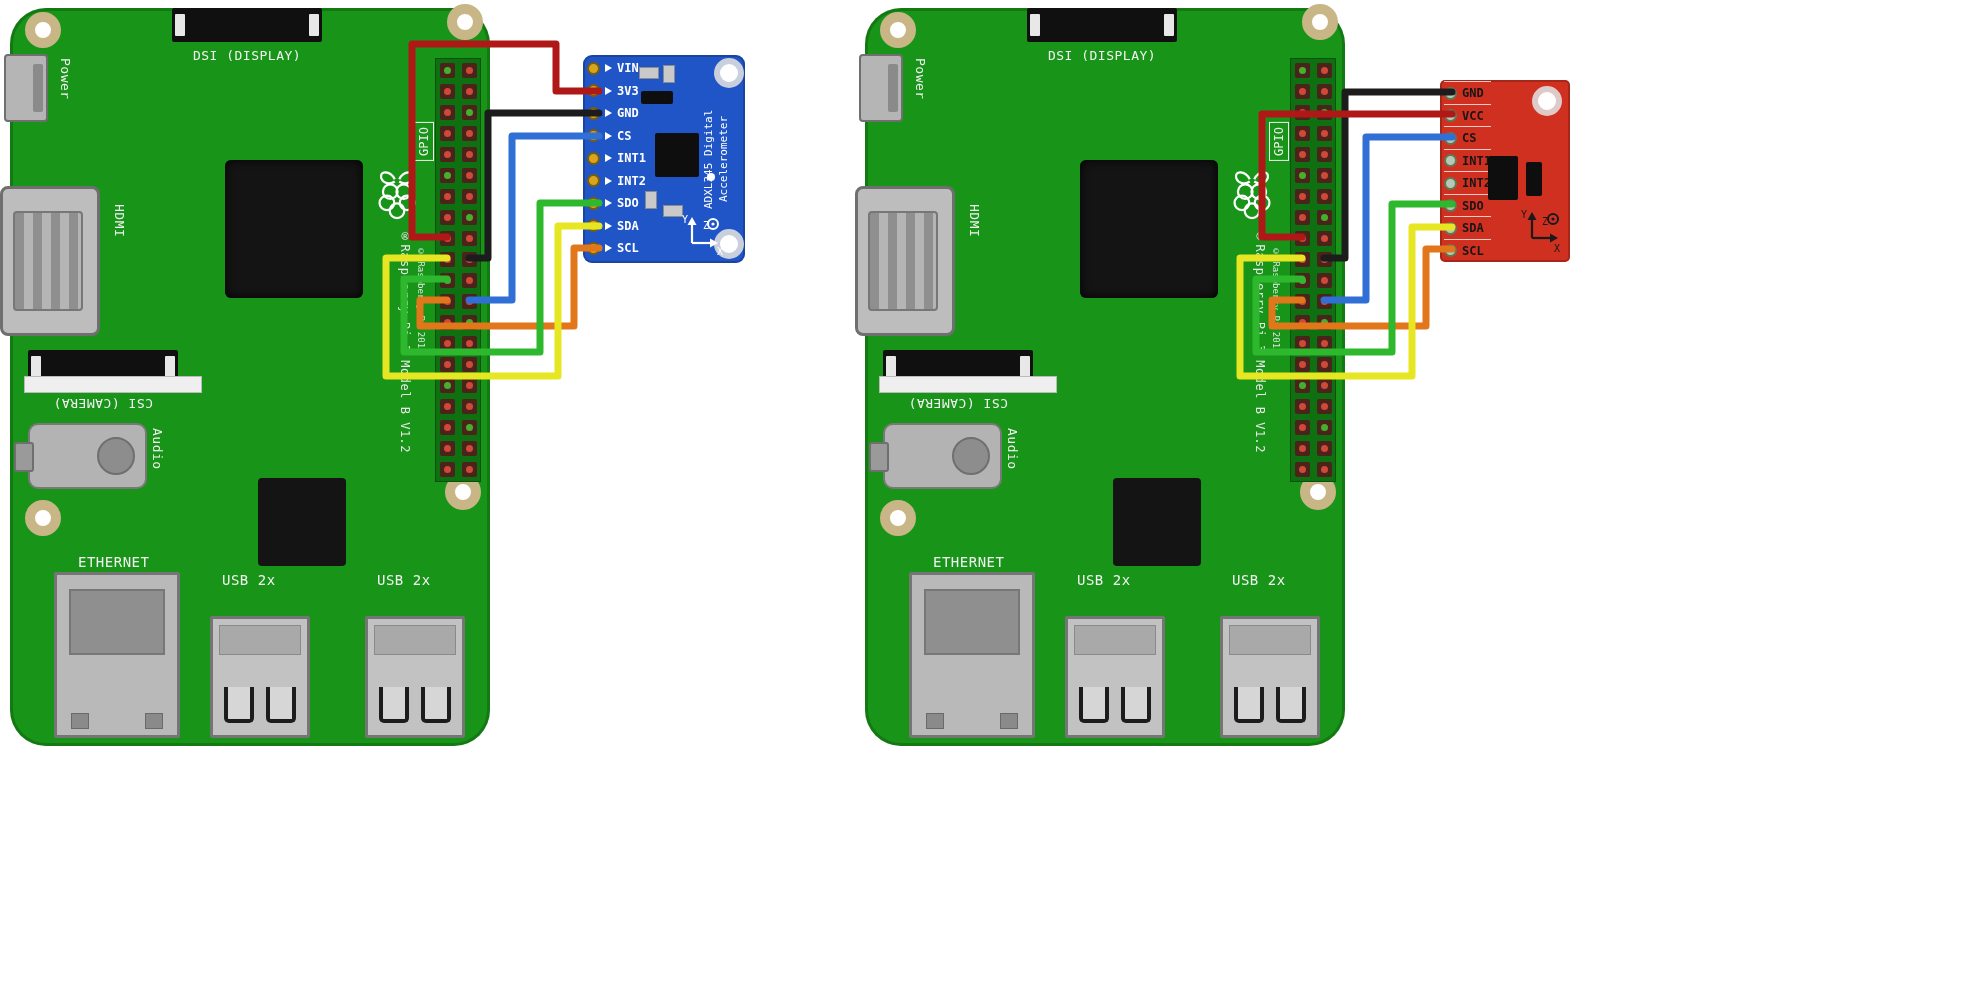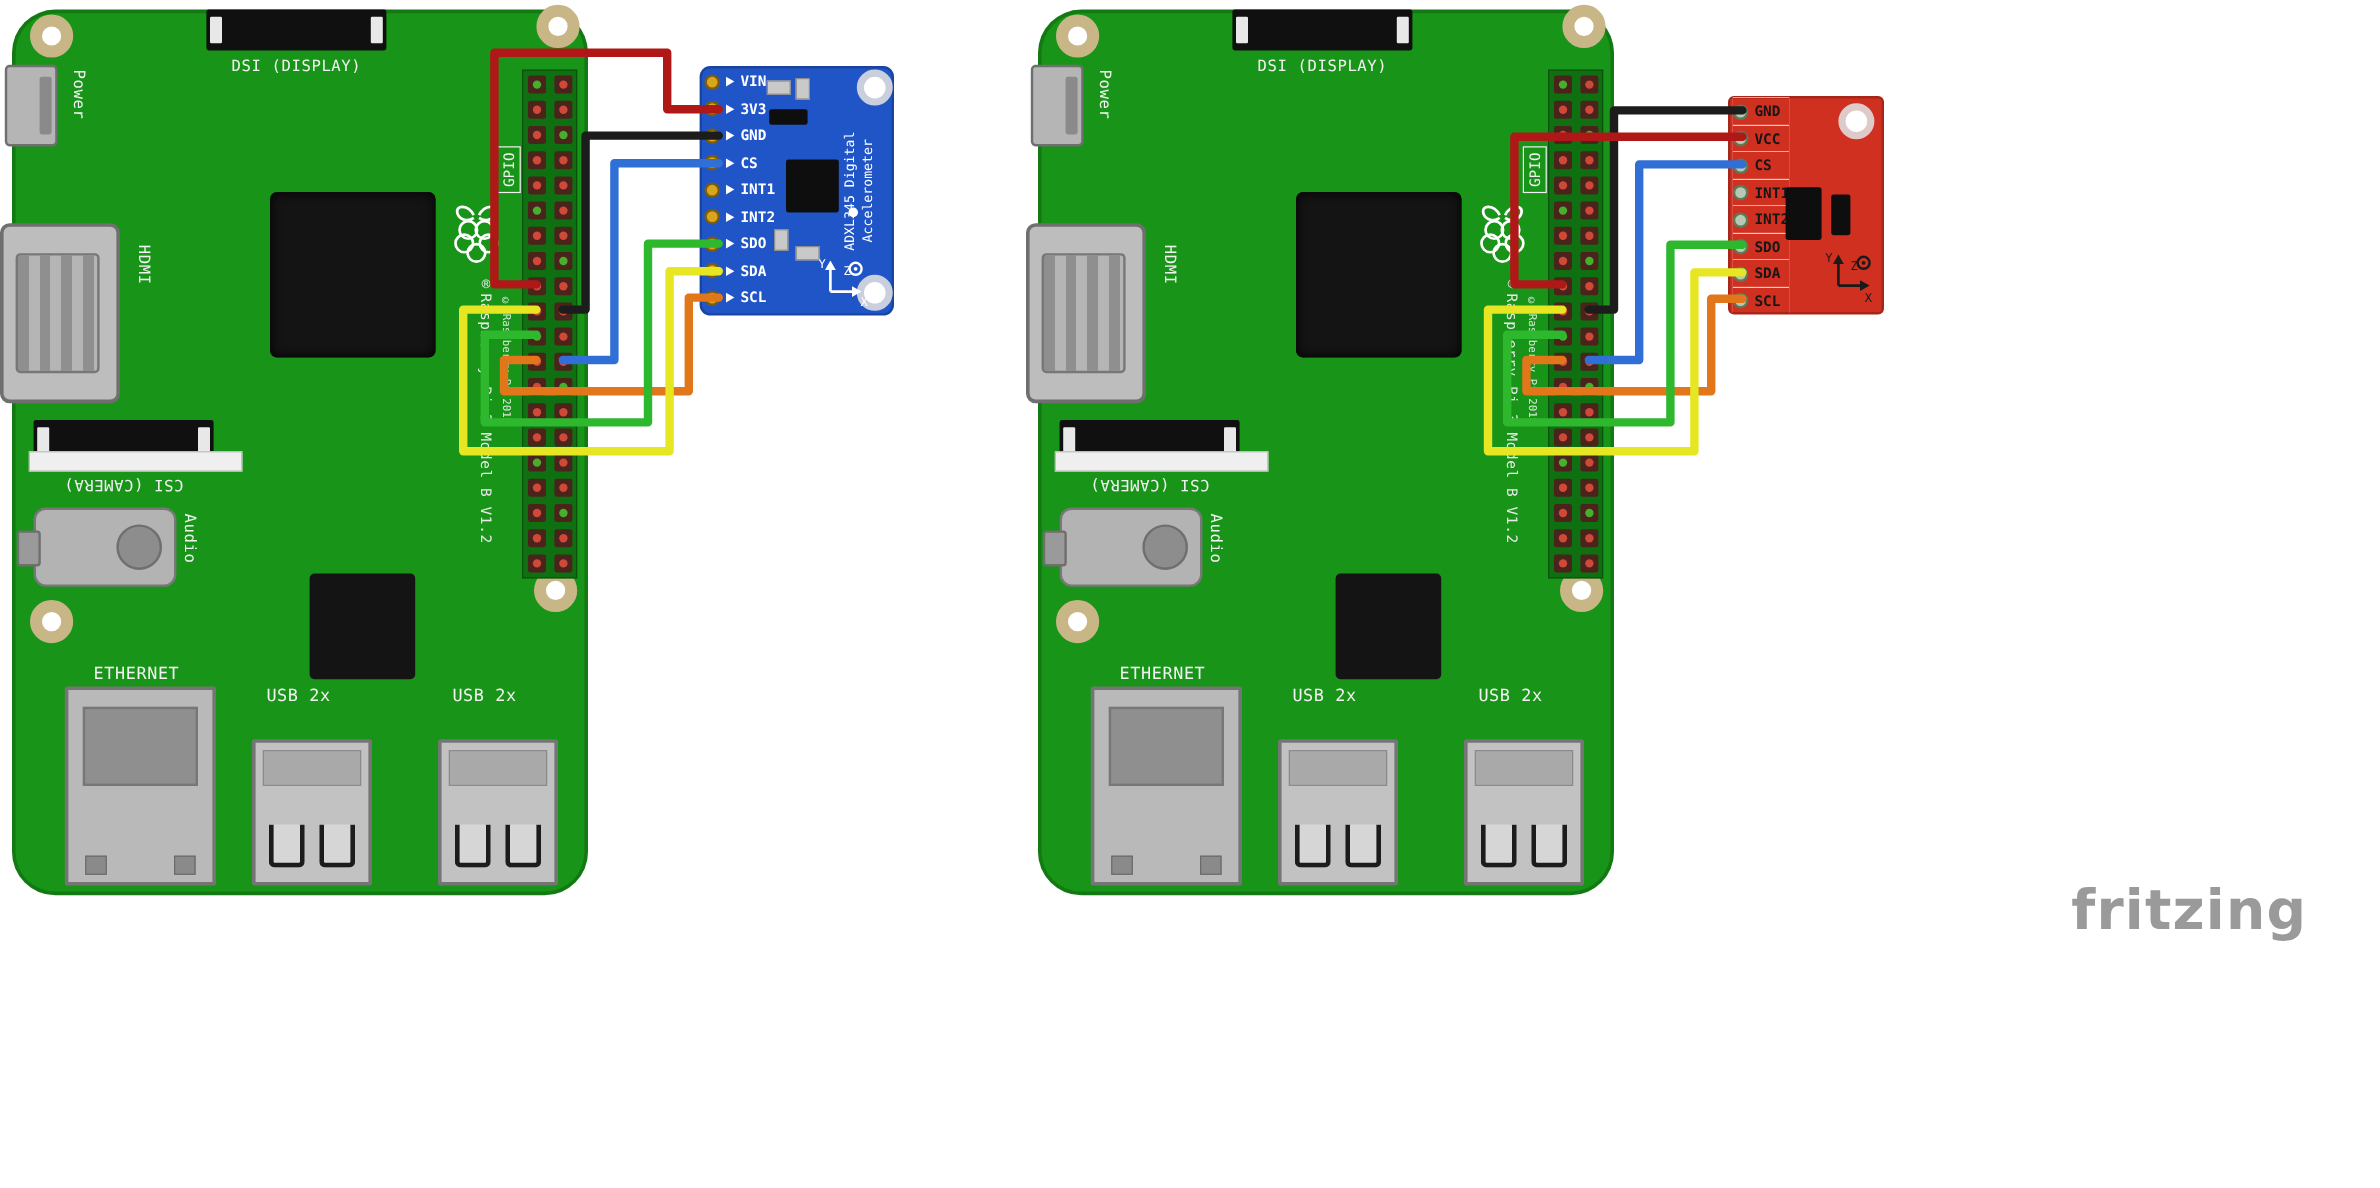--- a/index.html
+++ b/index.html
@@ -815,14 +815,13 @@
       <path d="M 599 203 H 540 V 352 H 404 V 279 H 447" stroke="#2eb82e" fill="none" stroke-width="7" stroke-linecap="round" stroke-linejoin="round"></path>
       <path d="M 599 226 H 558 V 376 H 386 V 258 H 447" stroke="#e6e622" fill="none" stroke-width="7" stroke-linecap="round" stroke-linejoin="round"></path>
       <path d="M 1452 92 H 1345 V 258 H 1324" stroke="#1c1c1c" fill="none" stroke-width="7" stroke-linecap="round" stroke-linejoin="round"></path>
       <path d="M 1452 114 H 1262 V 237 H 1302" stroke="#b01818" fill="none" stroke-width="7" stroke-linecap="round" stroke-linejoin="round"></path>
       <path d="M 1452 137 H 1366 V 300 H 1324" stroke="#2f6fd6" fill="none" stroke-width="7" stroke-linecap="round" stroke-linejoin="round"></path>
       <path d="M 1452 249 H 1426 V 326 H 1272 V 300 H 1302" stroke="#e2761b" fill="none" stroke-width="7" stroke-linecap="round" stroke-linejoin="round"></path>
       <path d="M 1452 204 H 1392 V 352 H 1256 V 279 H 1302" stroke="#2eb82e" fill="none" stroke-width="7" stroke-linecap="round" stroke-linejoin="round"></path>
       <path d="M 1452 227 H 1412 V 376 H 1240 V 258 H 1302" stroke="#e6e622" fill="none" stroke-width="7" stroke-linecap="round" stroke-linejoin="round"></path>
     </svg>
 
-  <div class="watermark">fritzing</div>
 </div>
 
 </body></html>

